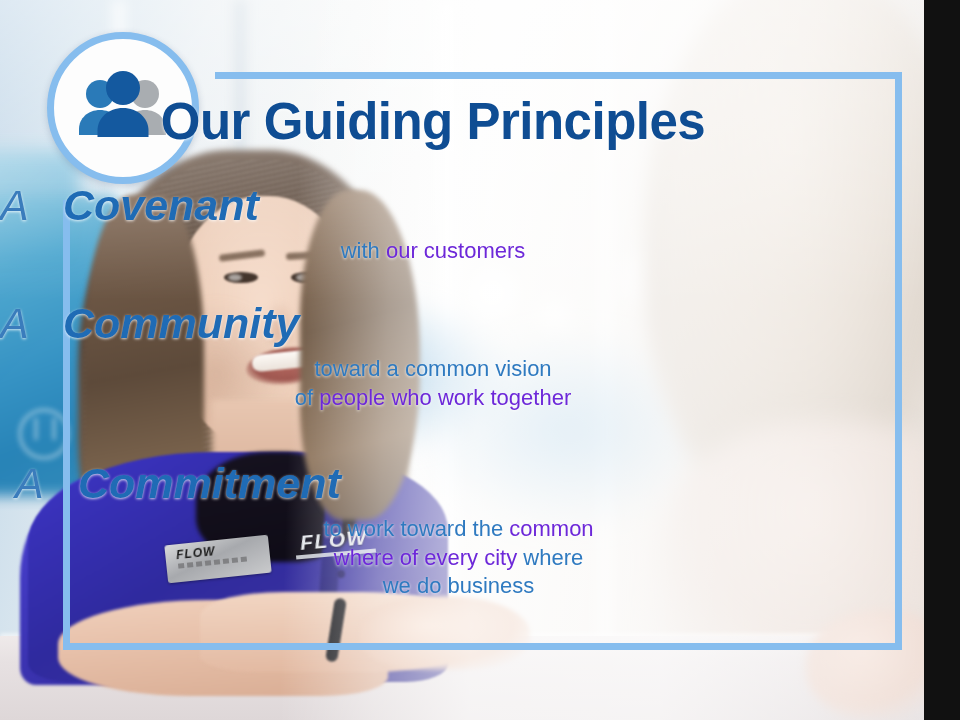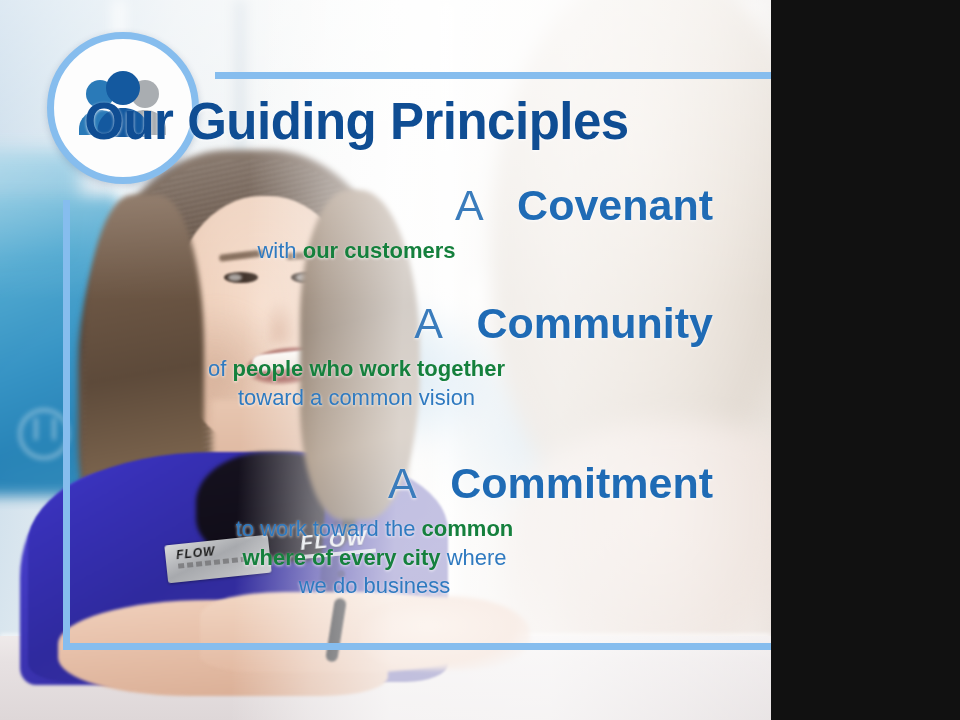--- a/index.html
+++ b/index.html
@@ -1,17 +1,17 @@
 <!DOCTYPE html>
 <html><head>
 <meta charset="utf-8">
 <style>
   html,body{margin:0;padding:0;background:#111;}
   #stage{
-    position:relative;width:771px;height:720px;overflow:hidden;
+    position:relative;width:924px;height:720px;overflow:hidden;
     font-family:"Liberation Sans", sans-serif;
     background:#dfe6ea;
   }
 
   
   .photo{position:absolute;inset:0;overflow:hidden;}
 
   
   .bg-wall{
     position:absolute;inset:0;
@@ -255,41 +255,42 @@
   .badge-circle svg{display:block;}
 
   
   .title{
     position:absolute;left:0;right:58px;top:96px;text-align:center;
     color:#0f4d93;font-size:51px;font-weight:bold;letter-spacing:-.5px;line-height:1;
     text-shadow:0 1px 3px rgba(255,255,255,.85);
   }
   .principles{position:absolute;left:0;right:58px;top:0;}
   .p-head{
-    text-align:right;line-height:1;
+    text-align:left;line-height:1;
     text-shadow:0 1px 3px rgba(255,255,255,.8);
     white-space:nowrap;
+    font-style:italic;
   }
   .p-art{color:#3a7cbc;font-weight:normal;}
   .p-word{color:#1f6bb5;font-weight:bold;}
   .p-sub{
     text-align:center;color:#2f7ac0;font-size:22px;line-height:1.3;
     text-shadow:0 1px 3px rgba(255,255,255,.8);
   }
-  .p-sub b{color:#15803d;font-weight:bold;}
+  .p-sub b{color:#6d28d9;font-weight:normal;}
 
   #blk-covenant{position:absolute;left:0;right:0;top:184px;}
   #blk-covenant .p-head{font-size:43px;}
   #blk-covenant .p-sub{margin-top:10px;}
 
   #blk-community{position:absolute;left:0;right:0;top:302px;}
   #blk-community .p-head{font-size:43px;}
   #blk-community .p-sub{margin-top:10px;}
 
-  #blk-commitment{position:absolute;left:0;right:0;top:462px;}
+  #blk-commitment{position:absolute;left:15px;right:0;top:462px;}
   #blk-commitment .p-head{font-size:43px;}
   #blk-commitment .p-sub{margin-top:10px;margin-left:36px;}
 </style>
 </head>
 <body>
 
 <div id="stage">
 
   <div class="photo">
     <div class="bg-wall"></div>
@@ -391,22 +392,22 @@
         </div>
     </div>
 
     <div id="blk-community">
       <div class="p-head">
         <span class="p-art">A</span>
         <span>&nbsp;</span>
         <span class="p-word">Community</span>
       </div>
       <div class="p-sub">
+          <div><span>toward a common vision</span></div>
           <div><span>of </span><b>people who work together</b></div>
-          <div><span>toward a common vision</span></div>
         </div>
     </div>
 
     <div id="blk-commitment">
       <div class="p-head">
         <span class="p-art">A</span>
         <span>&nbsp;</span>
         <span class="p-word">Commitment</span>
       </div>
       <div class="p-sub">

